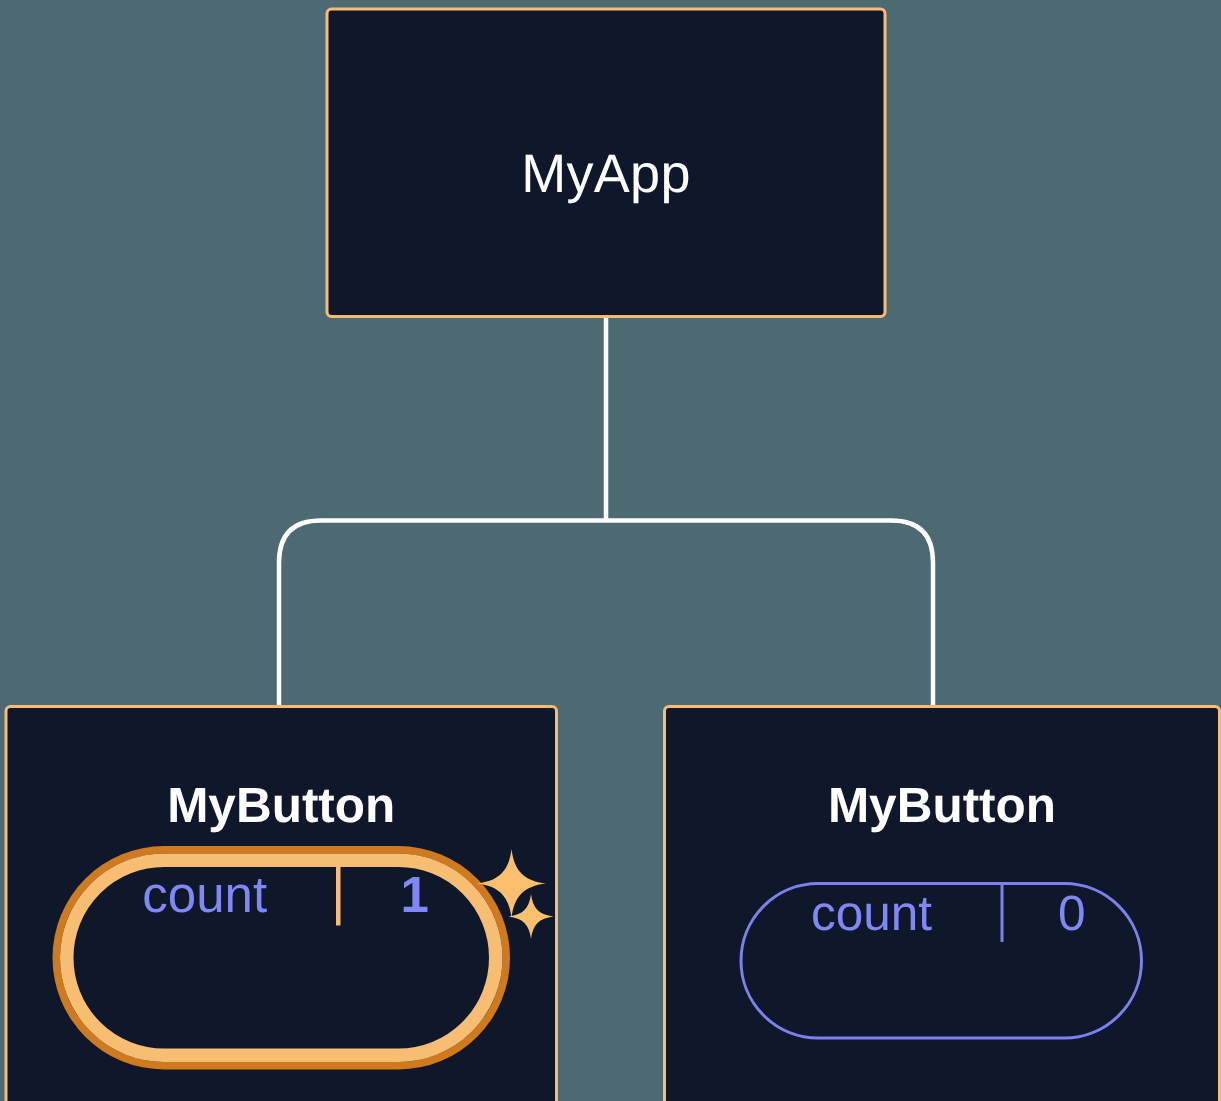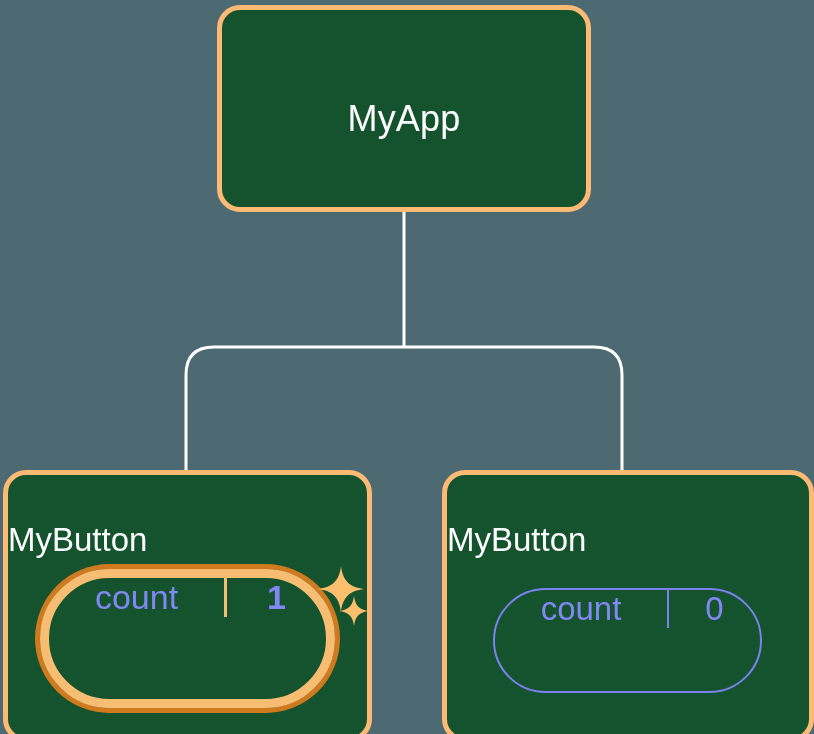--- a/index.html
+++ b/index.html
@@ -10,44 +10,44 @@
     overflow:hidden;
   }
   #canvas{position:relative;width:814px;height:734px;}
 
   
   #connectors{position:absolute;left:0;top:0;width:814px;height:734px;}
 
   
   .node{
     position:absolute;
-    background:#14532d;
-    border:5px solid #fdba74;
-    border-radius:23px;
+    background:#0f172a;
+    border:2px solid #fdba74;
+    border-radius:4px;
     box-sizing:border-box;
   }
   .node-title{
     position:absolute;
     left:0;right:0;
     text-align:center;
     color:#ffffff;
     font-weight:400;
     letter-spacing:.2px;
     white-space:nowrap;
   }
 
   #node-root{left:217px;top:5px;width:374px;height:207px;}
   #node-root .node-title{top:88px;font-size:36px;}
 
   #node-child-0{left:3px;top:470px;width:369px;height:272px;}
   #node-child-1{left:442px;top:470px;width:372px;height:272px;}
   .child{overflow:visible;}
   .child-label{
-    position:absolute;left:0;right:0;
-    color:#ffffff;font-size:33px;font-weight:400;white-space:nowrap;
+    position:absolute;left:0;right:0;text-align:center;
+    color:#ffffff;font-size:33px;font-weight:700;white-space:nowrap;
   }
   #node-child-0 .child-label{top:46px;}
   #node-child-1 .child-label{top:46px;}
 
   
   .pill{
     position:absolute;
     display:flex;
     align-items:flex-start;
     box-sizing:border-box;

